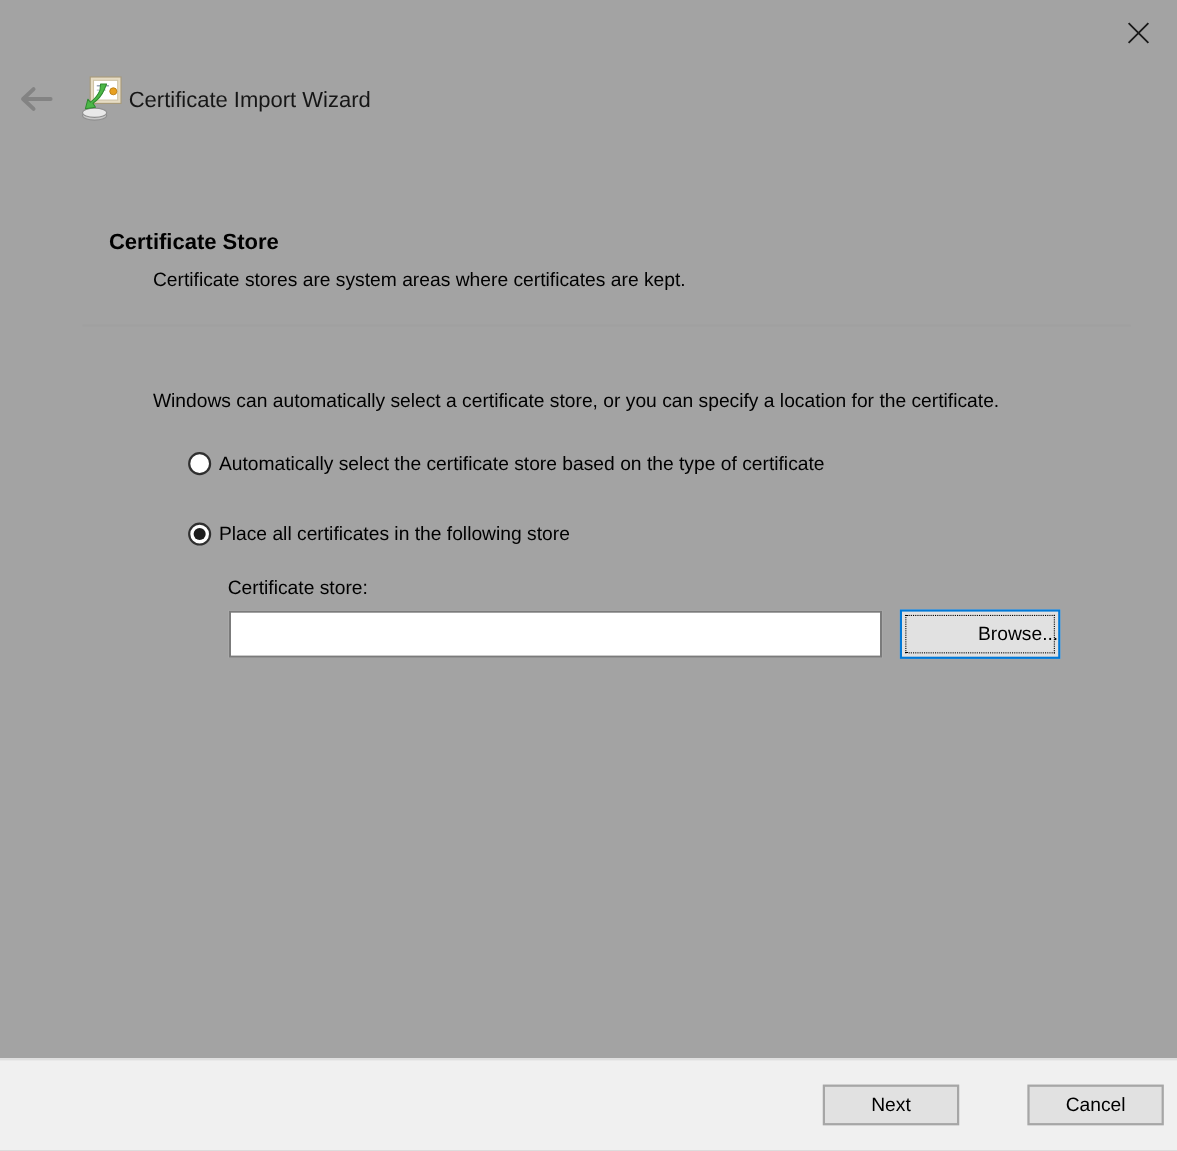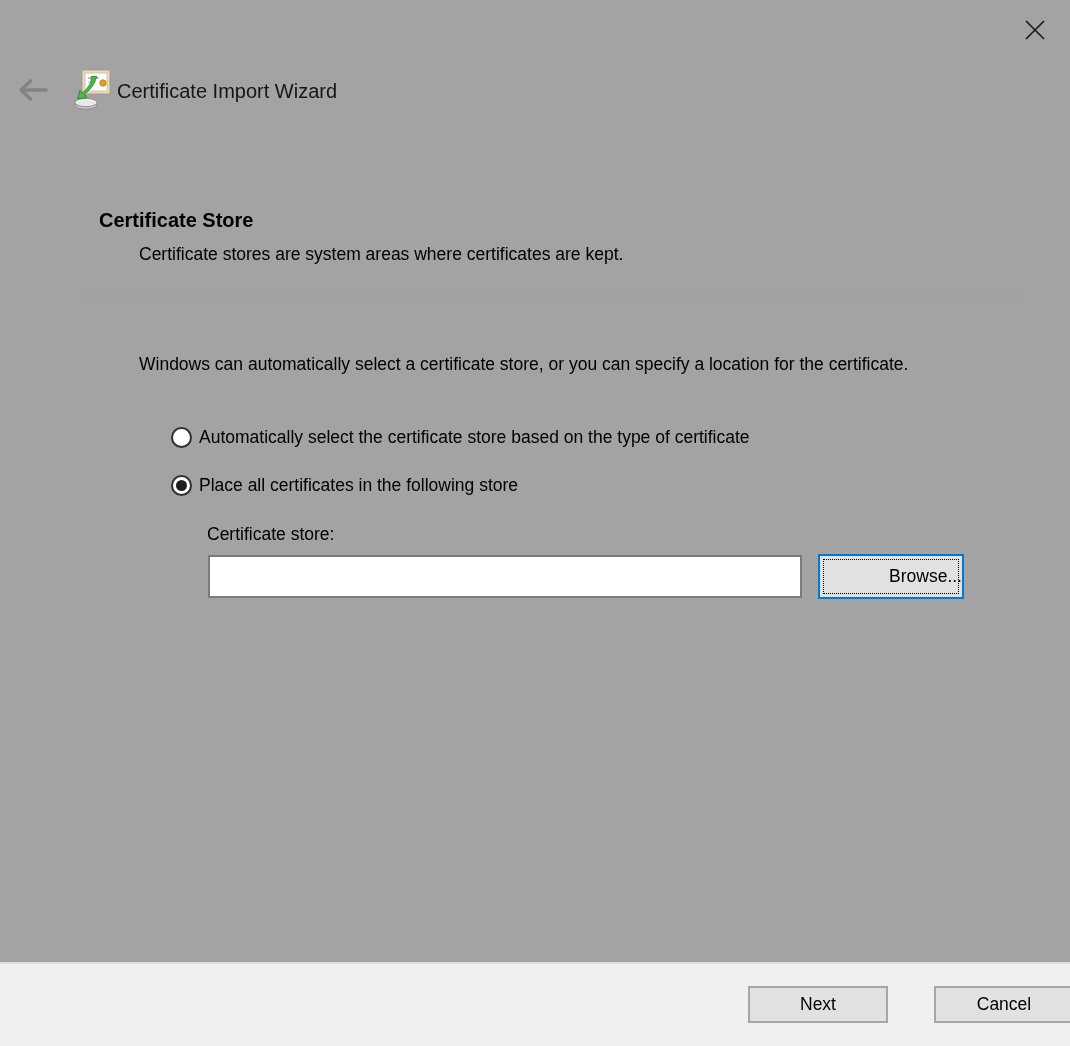--- a/index.html
+++ b/index.html
@@ -83,21 +83,21 @@
     line-height: 26px;
     color: #000;
   }
   .radio-row {
     position: absolute;
     left: 171px;
     display: flex;
     align-items: center;
     cursor: default;
   }
-  .radio-row.row-0 { top: 427px; }
+  .radio-row.row-0 { top: 411px; }
   .radio-row.row-1 { top: 475px; }
   .radio-circle {
     position: relative;
     width: 21px; height: 21px;
     border: 2px solid #2f2f2f;
     border-radius: 50%;
     background: #fff;
     flex: 0 0 auto;
   }
   .radio-circle.checked::after {
@@ -153,21 +153,21 @@
   .footer {
     position: absolute;
     left: 0; top: 962px;
     width: 1070px; height: 84px;
     background: #f0f0f0;
     border-top: 2px solid #dfdfdf;
   }
   .win-btn {
     position: absolute;
     top: 22px;
-    width: 140px; height: 37px;
+    width: 124px; height: 37px;
     background: #e1e1e1;
     border: 2px solid #a6a6a6;
     font-family: "Liberation Sans", sans-serif;
     font-size: 17.5px;
     color: #000;
     cursor: pointer;
   }
   .win-btn.next   { left: 748px; }
   .win-btn.cancel { left: 934px; }
 </style>

